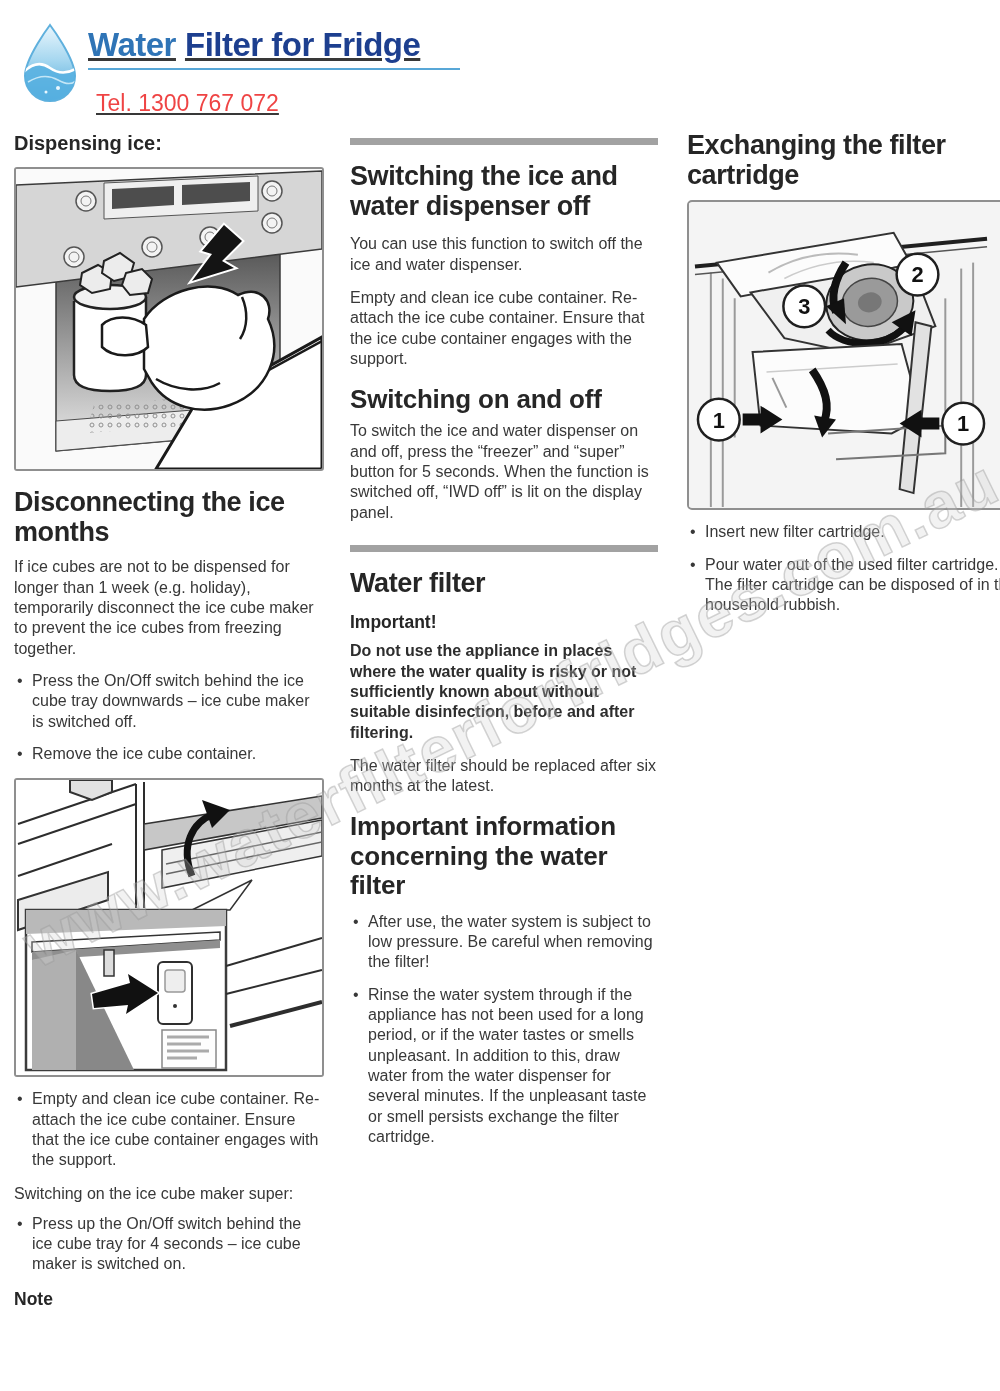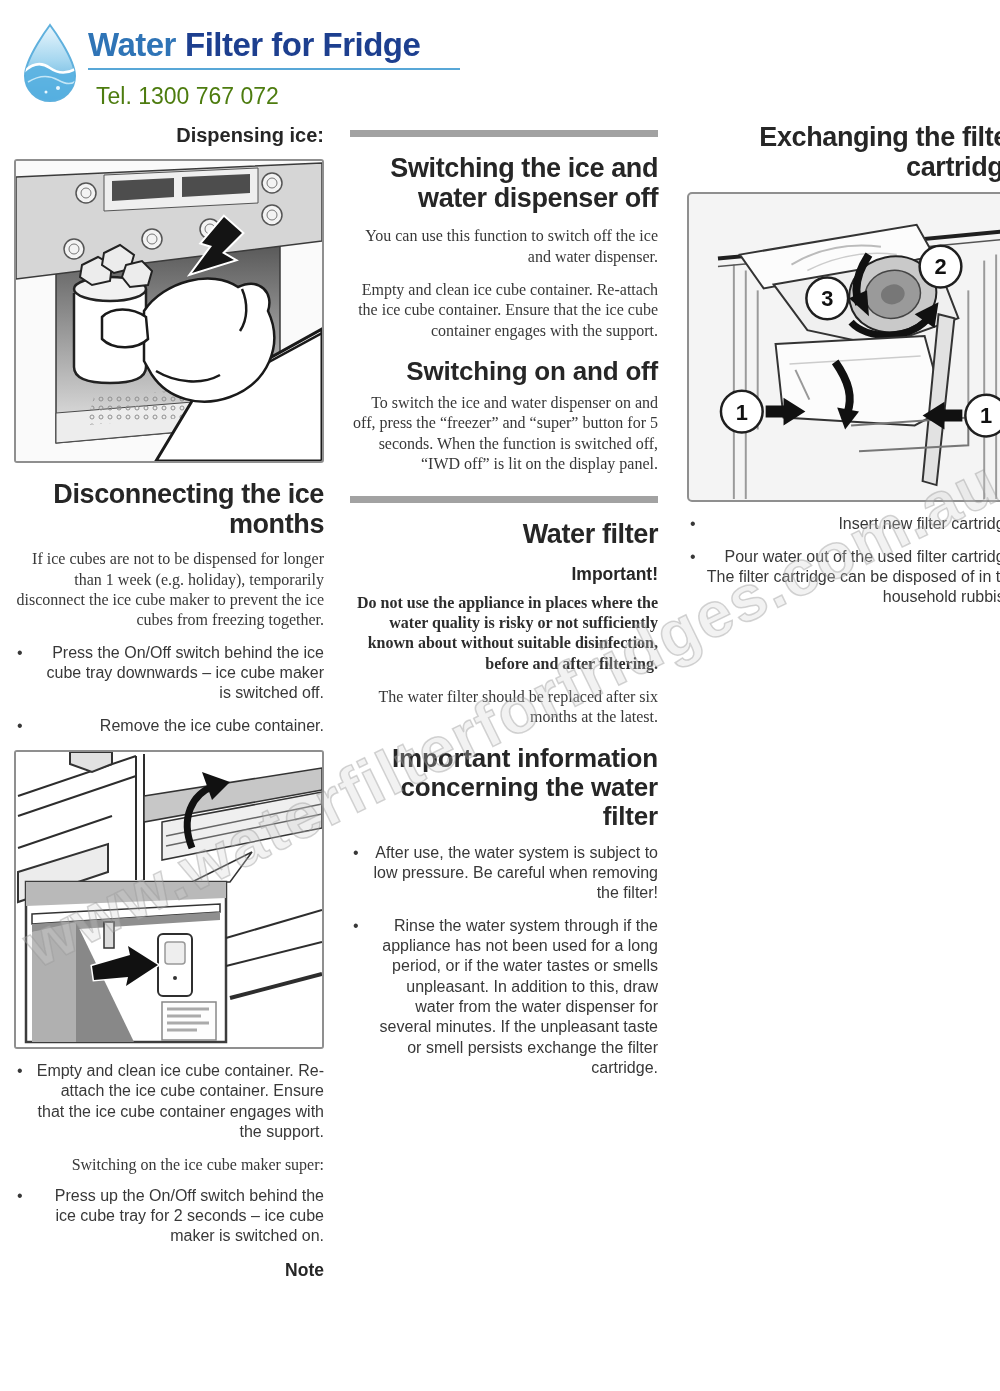--- a/index.html
+++ b/index.html
@@ -1,37 +1,37 @@
 <!DOCTYPE html>
 <html><head>
 <meta charset="utf-8">
 <style>
   html,body{margin:0;padding:0;background:#fff;}
   .page{position:relative;width:1000px;height:1391px;background:#fff;overflow:hidden;
         font-family:"Liberation Sans",sans-serif;color:#383838;}
   
   .hdr{position:absolute;left:0;top:0;width:1000px;height:118px;}
   .logo{position:absolute;left:18px;top:22px;}
-  .brandwrap{position:absolute;left:88px;top:26px;}
+  .brandwrap{position:absolute;left:88px;top:26px;text-decoration:underline;}
   .brand{font-size:33px;font-weight:bold;letter-spacing:-0.5px;white-space:nowrap;}
   .brand .b1{color:#2f74b6;padding-right:9px;}
   .brand .b2{color:#1d3f8f;}
   .rule{width:372px;height:2px;background:#58a7d7;margin-top:4px;}
-  .phone{font-size:23px;color:#4d7c0f;margin-top:13px;padding-left:8px;}
+  .phone{font-size:23px;color:#ef4444;margin-top:20px;padding-left:8px;}
   
-  .col{position:absolute;top:122px;text-align:right;}
+  .col{position:absolute;top:130px;}
   .colL{left:14px;width:310px;}
   .colM{left:350px;width:308px;}
   .colR{left:687px;width:331px;}
   .h1{font-size:27px;font-weight:bold;letter-spacing:-0.4px;line-height:1.12;margin:16px 0 0;color:#262626;}
   .h1.first{margin-top:0;}
   .h2{font-size:26px;font-weight:bold;letter-spacing:-0.2px;line-height:1.12;margin:16px 0 0;color:#262626;}
   .h3{font-size:20px;font-weight:bold;margin:2px 0 0;color:#262626;}
   .h4{font-size:17.5px;font-weight:bold;margin:14px 0 0;color:#262626;}
-  p{margin:13px 0 0;font-size:16px;line-height:1.27;font-family:Liberation Serif, serif;}
+  p{margin:13px 0 0;font-size:16px;line-height:1.27;}
   p.bold{font-weight:bold;color:#2d2d2d;margin-top:8px;}
   p.tight{margin-top:10px;}
   ul{list-style:none;margin:0;padding:0;}
   li{position:relative;padding-left:18px;margin-top:12px;font-size:16px;line-height:1.27;}
   li::before{content:"•";position:absolute;left:3px;top:0;color:#383838;}
   .fig{margin:12px 0 0;border:2px solid #8f8f8f;border-radius:3px;background:#fbfbfb;
        overflow:hidden;line-height:0;}
   .bar{height:7px;background:#a2a2a2;margin-top:8px;}
   .bar.second{margin-top:22px;}
   
@@ -185,21 +185,21 @@
           <path d="M214,246 L306,222" stroke-width="4"></path>
         </g>
       </svg>
     </figure>
 
     <ul>
       <li>Empty and clean ice cube container. Re-attach the ice cube container. Ensure that the ice cube container engages with the support.</li>
     </ul>
     <p>Switching on the ice cube maker super:</p>
     <ul style="margin-top:-2px;">
-      <li>Press up the On/Off switch behind the ice cube tray for 2 seconds – ice cube maker is switched on.</li>
+      <li>Press up the On/Off switch behind the ice cube tray for 4 seconds – ice cube maker is switched on.</li>
     </ul>
     <div class="h4">Note</div>
   </section>
 
   <section class="col colM">
     <div class="bar"></div>
     <div class="h1">Switching the ice and water dispenser off</div>
     <p>You can use this function to switch off the ice and water dispenser.</p>
     <p>Empty and clean ice cube container. Re-attach the ice cube container. Ensure that the ice cube container engages with the support.</p>
     <div class="h2">Switching on and off</div>

